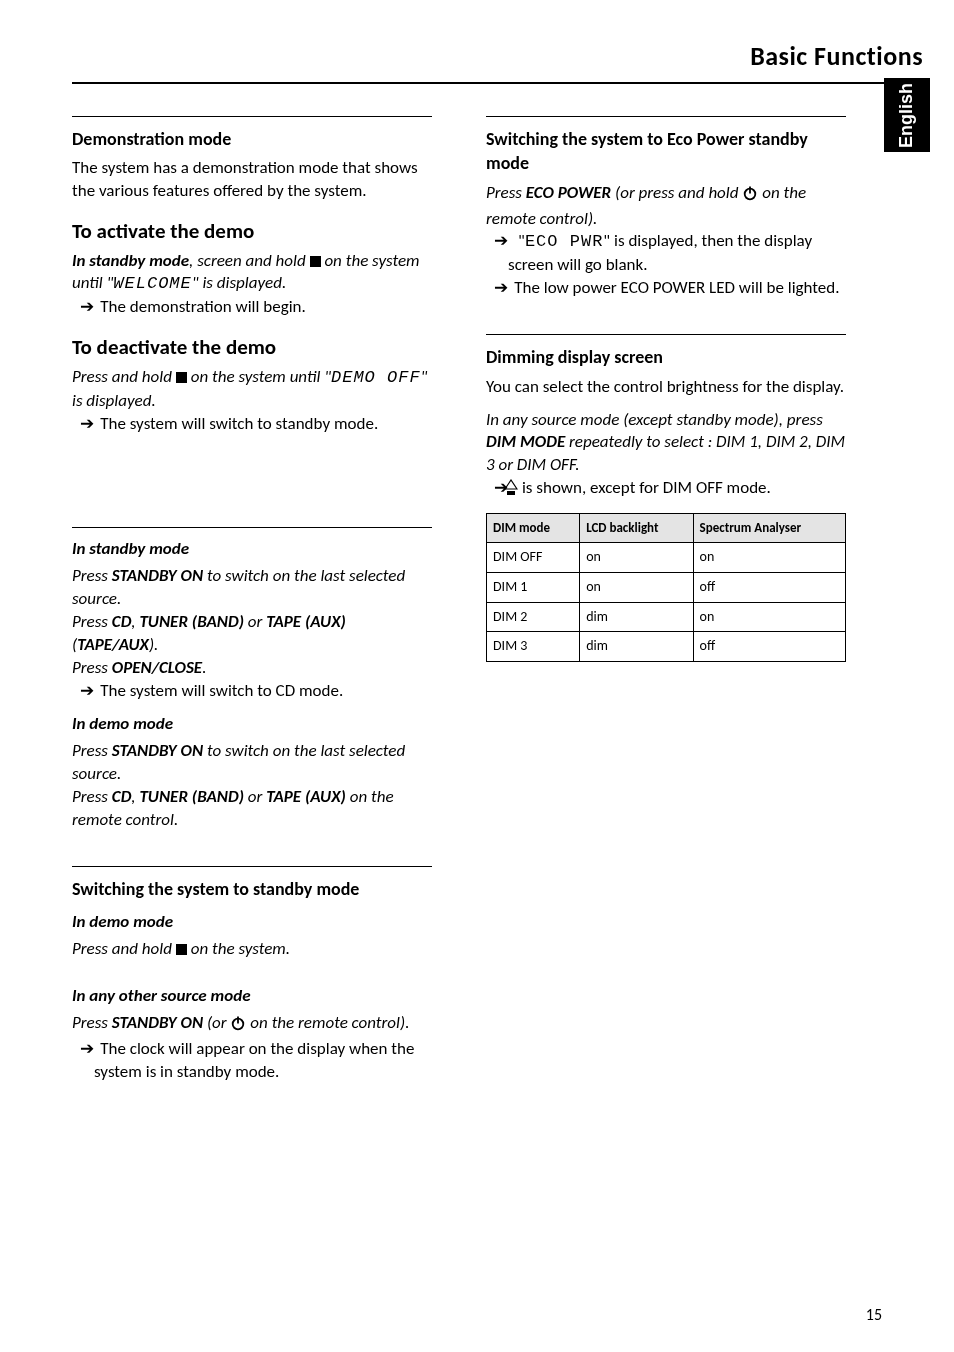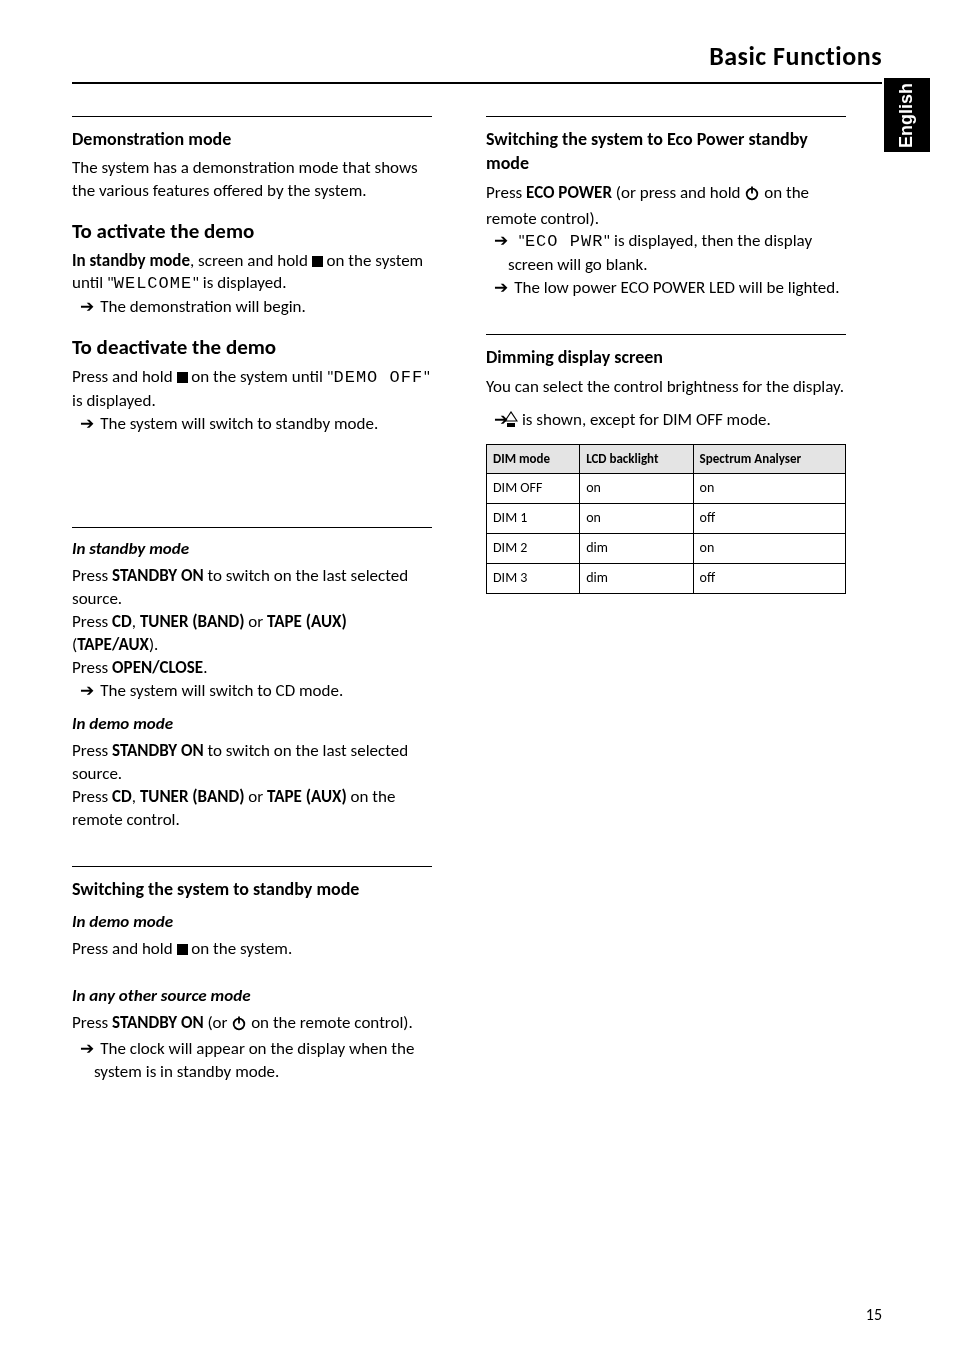--- a/index.html
+++ b/index.html
@@ -1,28 +1,28 @@
 <!DOCTYPE html>
 <html><head>
 <meta charset="utf-8">
 <style>
   * { box-sizing: border-box; margin: 0; padding: 0; }
   html, body { width: 954px; height: 1352px; background: #fff; font-family: "Gill Sans", "Gill Sans MT", Calibri, sans-serif; color: #000; }
-  .page { position: relative; width: 954px; height: 1352px; padding: 40px 72px 40px 72px; }
+  .page { position: relative; width: 954px; height: 1352px; padding: 40px 31px 40px 72px; }
   .header { font-size: 26px; font-weight: bold; text-align: right; letter-spacing: 0.5px; }
   .toprule { border-top: 2px solid #000; margin-top: 10px; }
   .sidebar-tab { position: absolute; right: 24px; top: 78px; width: 46px; height: 74px; background: #000; }
   .cols { display: flex; gap: 54px; margin-top: 24px; }
   .col { width: 360px; font-size: 17px; line-height: 1.35; }
   .section-rule { border-top: 1.5px solid #000; margin: 8px 0 10px 0; }
   .sec-title { font-weight: bold; font-size: 18px; margin-bottom: 6px; }
   .sub-title { font-weight: bold; font-size: 21px; margin: 14px 0 4px 0; }
   .sub-title-em { font-weight: bold; font-style: italic; font-size: 17px; margin: 10px 0 4px 0; }
   .para { margin-bottom: 10px; }
-  .step { margin: 0 0; }
+  .step { margin: 0 0; font-style: italic; }
   .b { font-weight: bold; }
   .seg { font-family: "OCR A Std", "Courier New", monospace; letter-spacing: 1px; }
   .bullet { margin-left: 22px; text-indent: -14px; }
   .arrow::before { content: "\2794"; margin-right: 6px; }
   .stop-icon { display: inline-block; width: 11px; height: 11px; background: #000; vertical-align: -1px; }
   .power-icon { display: inline-block; vertical-align: -3px; }
   .power-icon svg { width: 16px; height: 16px; }
   .dim-icon { display: inline-block; vertical-align: -3px; }
   .dim-icon svg { width: 14px; height: 17px; }
   table.dim { border-collapse: collapse; width: 100%; margin-top: 10px; }
@@ -122,20 +122,23 @@
       <p class="bullet arrow">
         <span>"</span><span class="seg">ECO PWR</span><span>" is displayed, then the display screen will go blank.</span>
       </p>
       <p class="bullet arrow">The low power ECO POWER LED will be lighted.</p>
 
       <div class="gap"></div>
 
       <div class="section-rule"></div>
       <div class="sec-title">Dimming display screen</div>
       <p class="para">You can select the control brightness for the display.</p>
+      <p class="step">
+        <span>In any source mode (except standby mode), press </span><span class="b">DIM MODE</span><span> repeatedly to select : DIM 1, DIM 2, DIM 3 or DIM OFF.</span>
+      </p>
       <p class="bullet arrow">
         <span class="dim-icon"><svg viewBox="0 0 14 17">
               <rect x="3" y="12" width="8" height="4" fill="#000"></rect>
               <path d="M1 10 L7 1 L13 10 Z" fill="none" stroke="#000" stroke-width="1.2"></path>
             </svg></span>
         <span> is shown, except for DIM OFF mode.</span>
       </p>
 
       <table class="dim">
         <thead>

